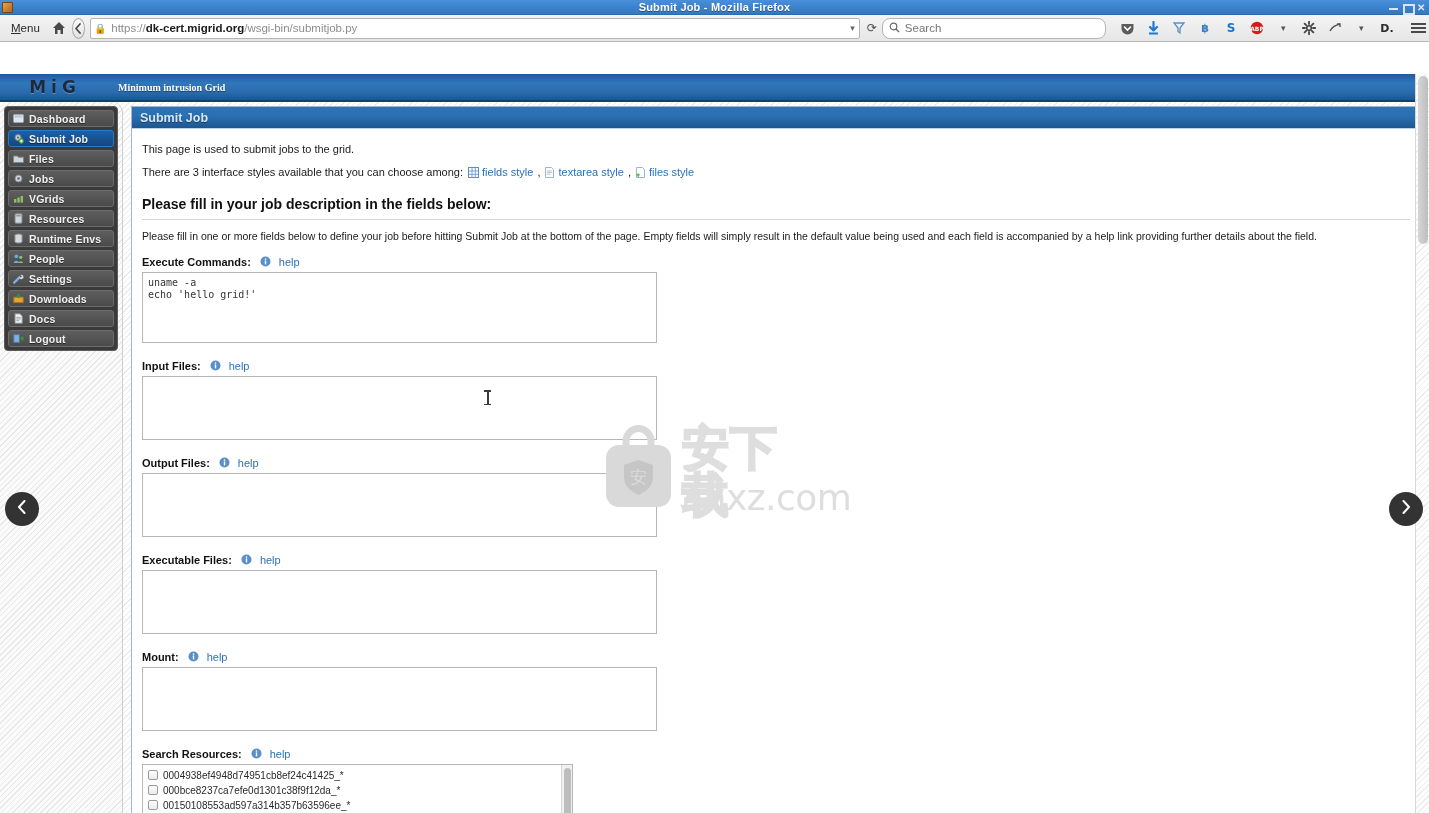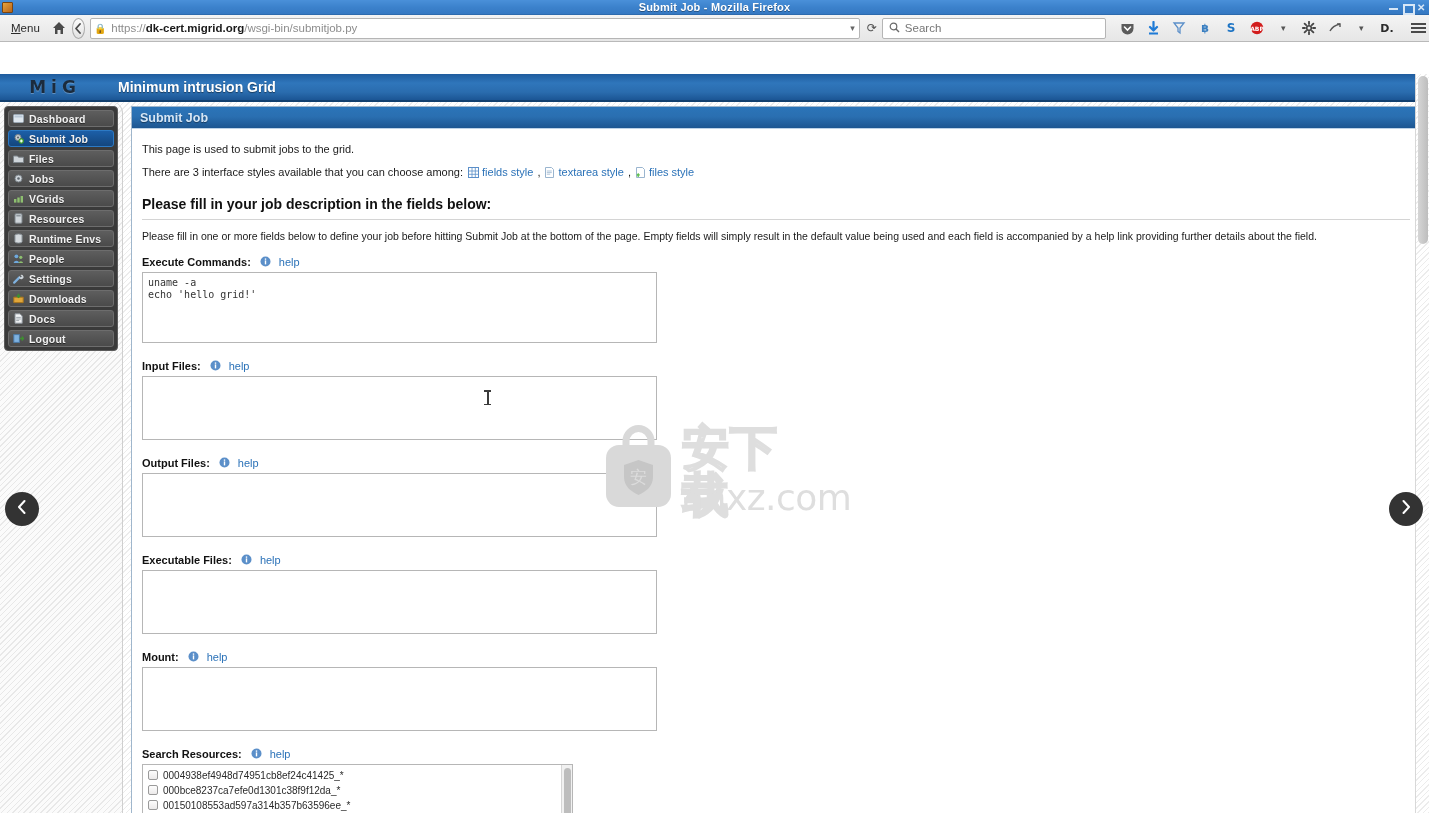--- a/index.html
+++ b/index.html
@@ -76,21 +76,21 @@
   .url-text { color: #8d8d8d; white-space: nowrap; overflow: hidden; flex: 1; }
   .url-text b { color: #1a1a1a; font-weight: bold; }
   .url-text .sch { color:#8d8d8d; }
   .url-caret { color: #666; font-size: 9px; }
   .reload { color: #555; font-size: 12px; margin-left: 2px; }
   .searchbar {
     flex: 0 0 224px;
     height: 21px;
     background: #fff;
     border: 1px solid #b5b5b5;
-    border-radius: 2px;
+    border-radius: 8px;
     display:flex; align-items:center; gap:5px;
     padding: 0 6px;
     font-size: 11.5px;
     color: #767676;
   }
   .tb-icons { display: flex; align-items: center; gap: 9px; margin-left: 8px; }
   .tbi { width: 17px; height: 17px; display:flex; align-items:center; justify-content:center; font-size: 12px; }
   .hamburger { display:flex; flex-direction:column; gap:2px; width:15px; margin-left:6px;}
   .hamburger i { display:block; height:2px; background:#4a4a4a; }
 
@@ -117,23 +117,24 @@
     border-bottom: 2px solid #12406f;
   }
   .mig-logo {
     width: 110px; text-align: center;
     font-size: 17px; font-weight: bold; letter-spacing: 5px;
     color: #1b2b3d;
     text-shadow: 0 1px 0 rgba(255,255,255,.25);
     font-family: "DejaVu Sans", sans-serif;
   }
   .mig-title {
-    color: #ffffff; font-size: 14px; font-weight: bold;
+    color: #ffffff; font-size: 10px; font-weight: bold;
     text-shadow: 0 1px 1px rgba(0,0,0,.45);
     margin-left: 8px;
+    font-family: Liberation Serif, serif;
   }
 
   .body-row { position: relative; display: flex; height: 742px; }
 
   
   .sidebar {
     width: 123px;
     padding: 4px 4px 0 4px;
     position: relative;
     background:

